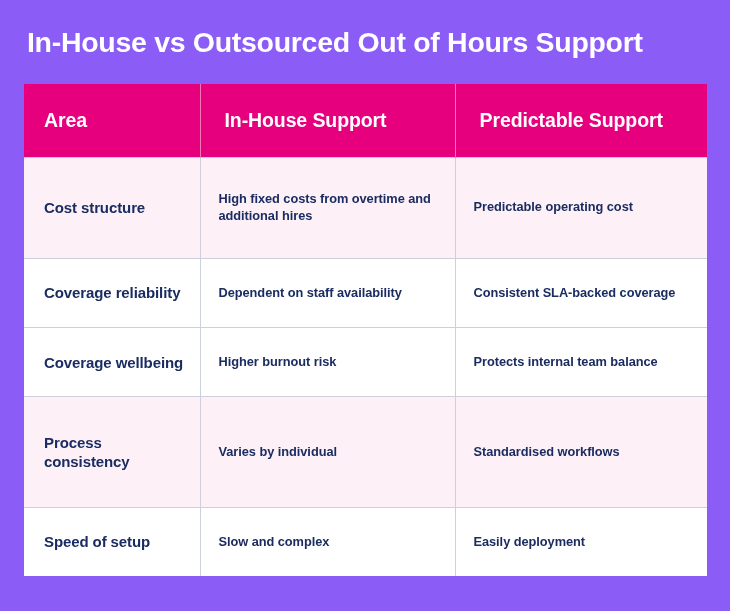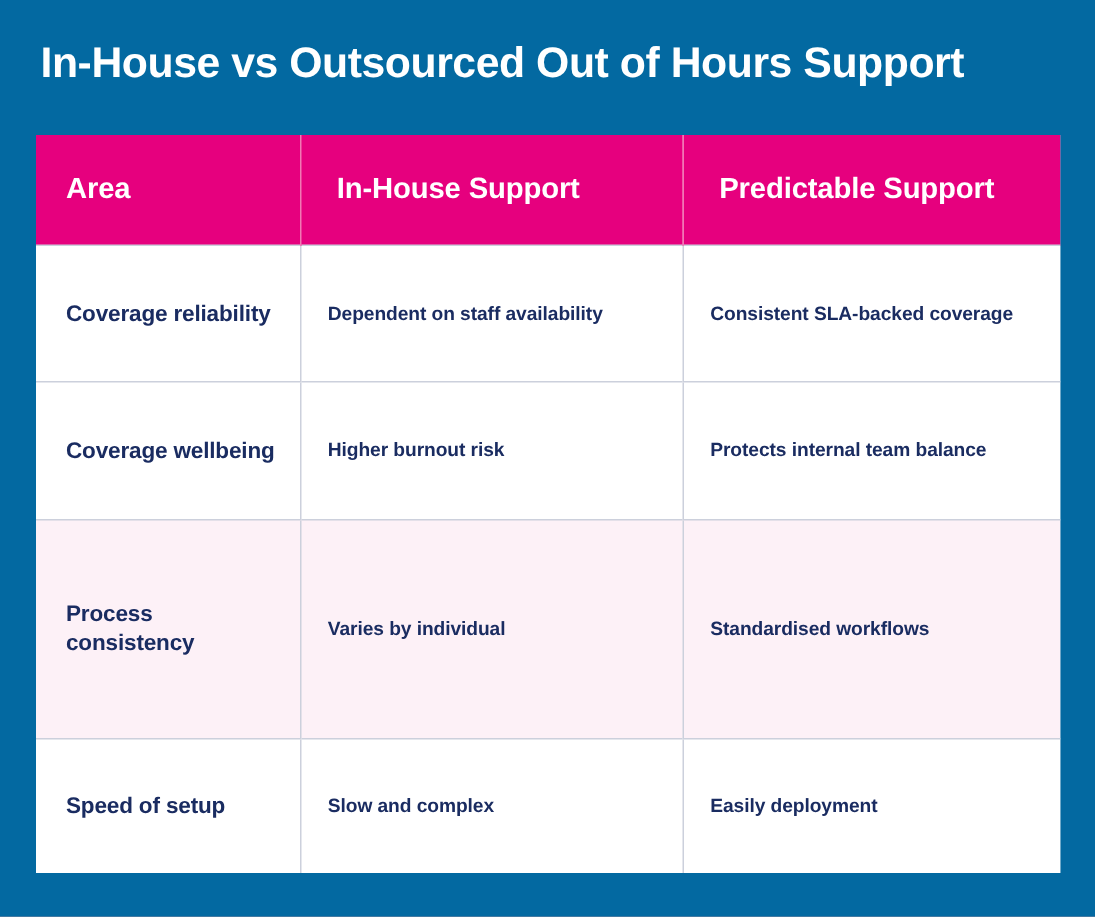--- a/index.html
+++ b/index.html
@@ -12,40 +12,40 @@
     height: 611px;
     overflow: hidden;
     background: #0c1a48;
     font-family: "Liberation Sans", sans-serif;
     -webkit-font-smoothing: antialiased;
   }
   .infographic {
     position: relative;
     width: 730px;
     height: 611px;
-    background: #0369a1;
+    background: #8b5cf6;
     box-sizing: border-box;
   }
   .title {
     position: absolute;
     left: 27px;
     top: 26px;
     width: 690px;
     margin: 0;
     color: #ffffff;
     font-size: 28.5px;
     font-weight: bold;
     letter-spacing: -0.3px;
     line-height: 1.15;
     white-space: nowrap;
   }
   .table-wrap {
     position: absolute;
     left: 24px;
-    top: 90px;
+    top: 84px;
     width: 683px;
     height: 492px;
     background: #ffffff;
     overflow: hidden;
   }
   table.cmp {
     width: 683px;
     height: 492px;
     border-collapse: collapse;
     table-layout: fixed;
@@ -112,20 +112,25 @@
         <col class="c-out">
       </colgroup>
       <thead>
         <tr>
           <th class="col-area">Area</th>
           <th class="col-inhouse">In-House Support</th>
           <th class="col-out last">Predictable Support</th>
         </tr>
       </thead>
       <tbody>
+        <tr class="tint">
+          <td class="area">Cost structure</td>
+          <td class="body-cell">High fixed costs from overtime and additional hires</td>
+          <td class="body-cell last">Predictable operating cost</td>
+        </tr>
         <tr>
           <td class="area">Coverage reliability</td>
           <td class="body-cell">Dependent on staff availability</td>
           <td class="body-cell last">Consistent SLA-backed coverage</td>
         </tr>
         <tr>
           <td class="area">Coverage wellbeing</td>
           <td class="body-cell">Higher burnout risk</td>
           <td class="body-cell last">Protects internal team balance</td>
         </tr>

